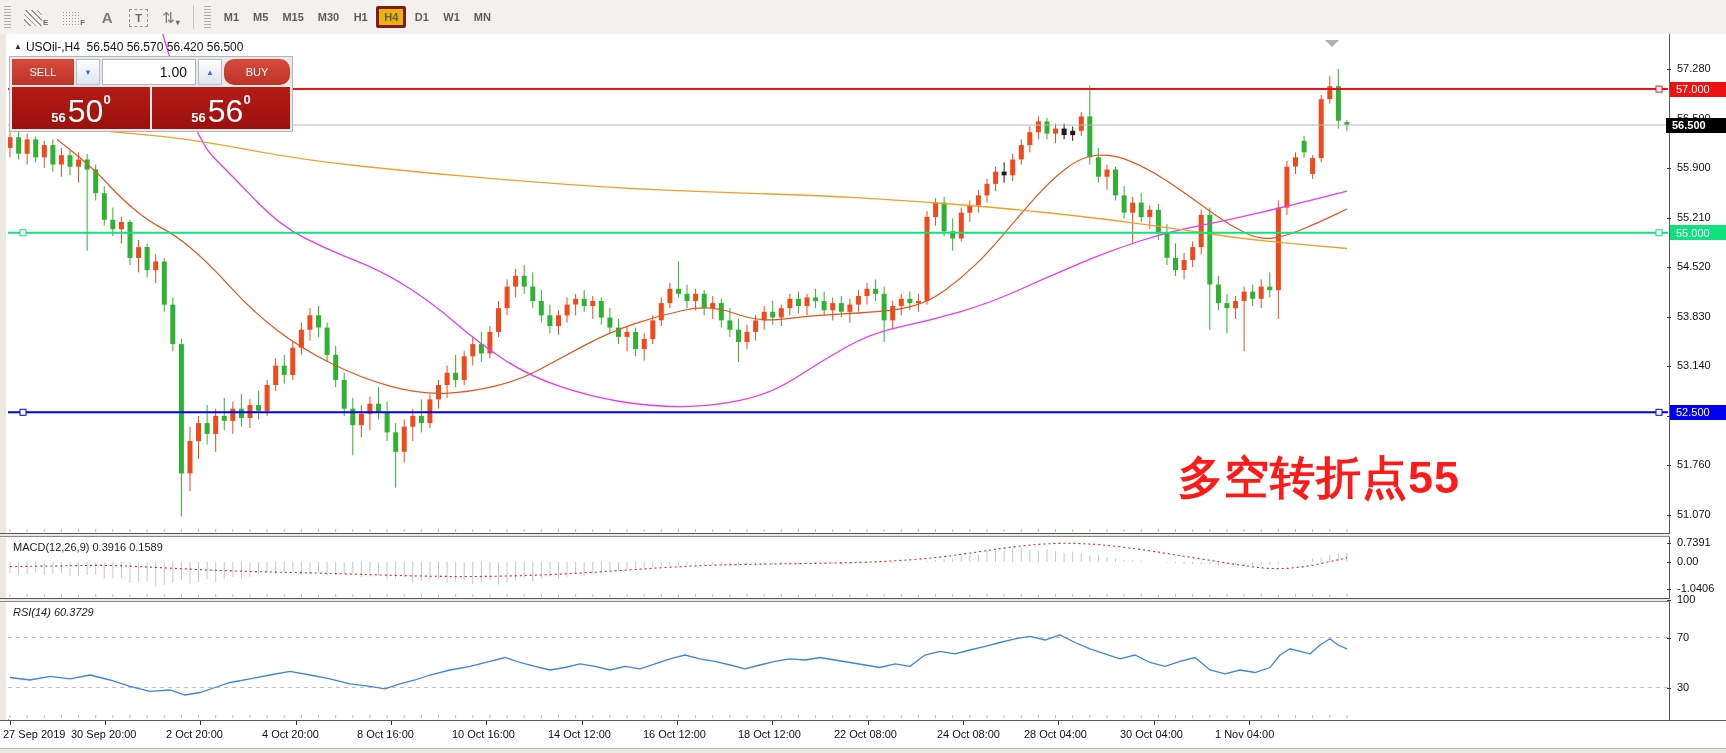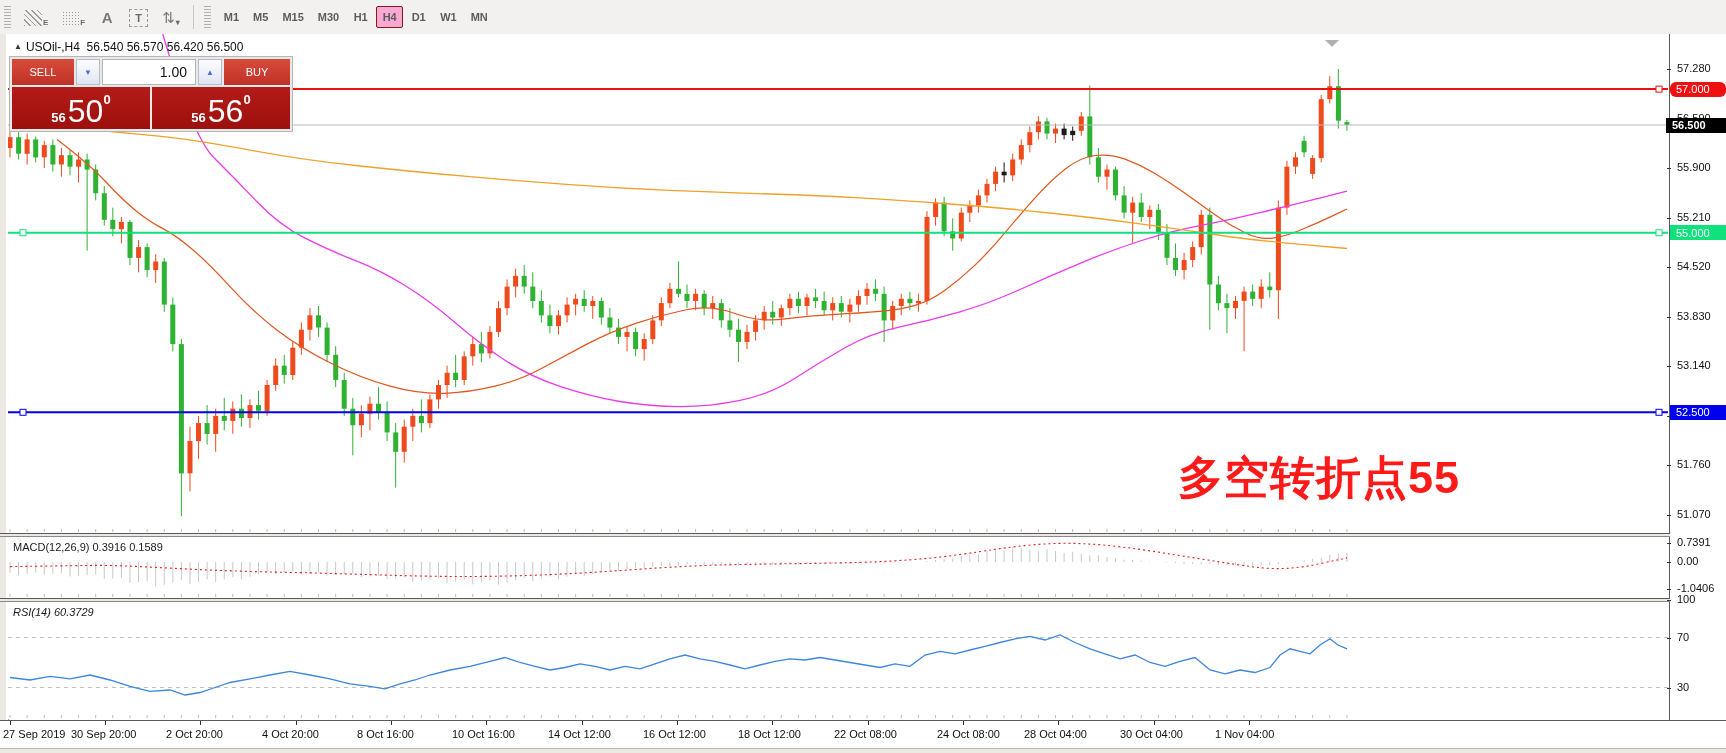--- a/index.html
+++ b/index.html
@@ -7,31 +7,31 @@
   
   #toolbar{position:absolute;left:0;top:0;width:1726px;height:34px;background:#f2f1ef;border-bottom:1px solid #b8b8b8;display:flex;align-items:center;}
   .grip{width:7px;height:22px;margin:0 6px 0 4px;background:repeating-linear-gradient(to bottom,#b0b0b0 0 1px,transparent 1px 3px);background-size:3px 100%;background-repeat:repeat-x;}
   .tbtn{height:24px;min-width:26px;padding:0 4px;margin:0 2px;display:flex;align-items:flex-end;justify-content:center;color:#6a6a6a;font-size:14px;border:1px solid transparent;border-radius:2px;position:relative;box-sizing:border-box;}
   .tool-glyph{font-size:15px;line-height:20px;color:#7a7a7a;}
   .tool-sub{font-size:8px;font-weight:bold;color:#6a6a6a;margin-left:1px;line-height:10px;}
   .hatch{width:18px;height:16px;background:repeating-linear-gradient(45deg,#9a9a9a 0 1px,transparent 1px 4px);margin-bottom:2px;}
   .dotgrid{width:17px;height:15px;background:radial-gradient(#9a9a9a 28%,transparent 32%);background-size:3px 3px;margin-bottom:2px;}
   .tboxT{width:17px;height:16px;border:1px dashed #9a9a9a;font-size:11px;font-weight:bold;color:#6a6a6a;display:flex;align-items:center;justify-content:center;margin-bottom:1px;}
   .tfbtn{height:22px;min-width:27px;padding:0 5px;margin:0 1px;display:flex;align-items:center;justify-content:center;color:#5c5c5c;font-size:11px;font-weight:bold;border:1px solid transparent;border-radius:2px;box-sizing:border-box;}
-  .tfbtn.active{border:1px solid #7f1d1d;background:#f9a8d4;}
+  .tfbtn.active{border:3px solid #7f1d1d;background:#eab308;}
   .tsep{width:1px;height:24px;background:#c6c6c6;margin:0 6px;}
   
   #left-strip{position:absolute;left:0;top:34px;width:8px;height:719px;background:#ece9e2;border-right:1px solid #9a9a9a;box-shadow:inset -2px 0 0 #ffffff;}
   #quote-header{position:absolute;left:14px;top:40px;font-size:12px;color:#111;z-index:30;}
   #quote-header .tri{font-size:8px;vertical-align:2px;color:#333;margin-right:4px;}
   
   #trade-panel{position:absolute;left:9px;top:56px;width:284px;z-index:40;background:#e9e9e9;border:1px solid #b5b5b5;padding:2px;box-sizing:border-box;}
   #trade-row1{display:flex;height:26px;gap:2px;}
   .redbtn{background:linear-gradient(#d84a3a,#c03227);color:#fff;font-size:11px;display:flex;align-items:center;justify-content:center;flex:0 0 62px;}
-  .redbtn.buy{flex:0 0 66px;}
+  .redbtn.buy{flex:0 0 66px;border-radius:10px;}
   .spinbtn{flex:0 0 24px;background:linear-gradient(#fdfdfd,#dfe6f2);border:1px solid #b5bccc;display:flex;align-items:center;justify-content:center;font-size:8px;color:#4a6fd4;box-sizing:border-box;}
   #volume-field{flex:1;background:#fff;border:1px solid #b5b5b5;display:flex;align-items:center;justify-content:flex-end;padding-right:8px;font-size:14px;color:#111;box-sizing:border-box;}
   #trade-row2{display:flex;height:42px;gap:2px;margin-top:2px;}
   .pricebox{flex:1;background:linear-gradient(#b41b17,#9c100d);color:#fff;display:flex;align-items:flex-end;justify-content:center;padding-bottom:4px;}
   .pb-small{font-size:13px;font-weight:bold;margin-right:2px;line-height:15px;}
   .pb-big{font-size:32px;font-weight:normal;line-height:28px;}
   .pb-sup{font-size:13px;font-weight:bold;line-height:30px;align-self:flex-start;margin-top:-2px;}
   
   .chartsvg{position:absolute;left:8px;background:#fff;}
   
@@ -885,21 +885,21 @@
       <div class="tickmark" style="top: 282.779px;"></div>
       <div class="axis-label" style="top: 275.779px;">53.830</div>
       <div class="tickmark" style="top: 332.335px;"></div>
       <div class="axis-label" style="top: 325.335px;">53.140</div>
       <div class="tickmark" style="top: 381.891px;"></div>
       <div class="axis-label" style="top: 374.891px;">52.450</div>
       <div class="tickmark" style="top: 431.446px;"></div>
       <div class="axis-label" style="top: 424.446px;">51.760</div>
       <div class="tickmark" style="top: 481.002px;"></div>
       <div class="axis-label" style="top: 474.002px;">51.070</div>
-      <div class="line-label" style="top: 47.6096px; background: rgb(238, 17, 17); color: rgb(255, 255, 255); border-radius: 6px;">57.000</div>
+      <div class="line-label" style="top: 47.6096px; background: rgb(238, 17, 17); color: rgb(255, 255, 255);">57.000</div>
       <div class="line-label" style="top: 191.25px; background: rgb(15, 225, 125); color: rgb(255, 255, 255);">55.000</div>
       <div class="line-label" style="top: 370.8px; background: rgb(0, 0, 238); color: rgb(255, 255, 255);">52.500</div>
       <div class="line-label" style="top: 83.5196px; background: rgb(0, 0, 0); color: rgb(255, 255, 255); left: -4px; width: 60px; font-weight: bold;">56.500</div>
       <div class="tickmark" style="top: 509.005px;"></div>
       <div class="axis-label" style="top: 502.005px;">0.7391</div>
       <div class="tickmark" style="top: 528px;"></div>
       <div class="axis-label" style="top: 521px;">0.00</div>
       <div class="tickmark" style="top: 554.743px;"></div>
       <div class="axis-label" style="top: 547.743px;">-1.0406</div>
       <div class="tickmark" style="top: 566px;"></div>

